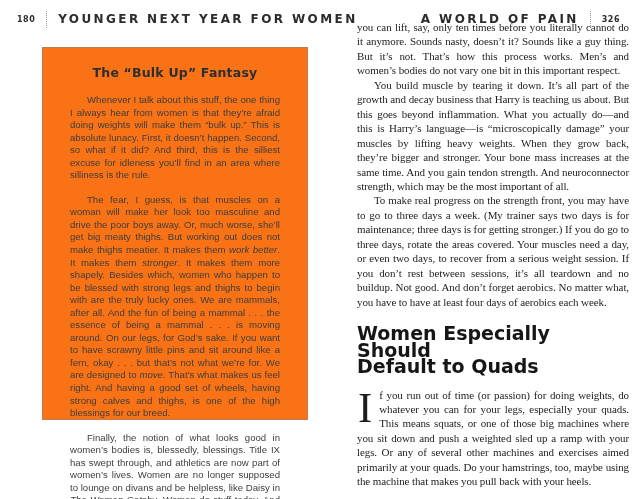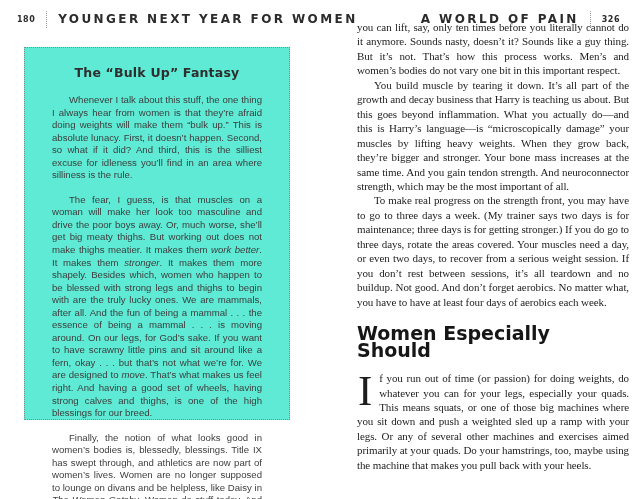--- a/index.html
+++ b/index.html
@@ -17,23 +17,23 @@
   }
   .head-divider{
     width:0;height:17px;border-left:1px dotted #9a9a9a;margin:0 11px;
   }
   .head-title{
     font-family:"DejaVu Sans",sans-serif;font-weight:700;font-size:12px;
     letter-spacing:2.4px;color:#2c2c2c;white-space:nowrap;
   }
   
   .sidebar-box{
-    position:absolute;left:24px;top:47px;width:266px;height:373px;
+    position:absolute;left:42px;top:47px;width:266px;height:373px;
     box-sizing:border-box;border:1px dotted #878787;
-    padding:15px 15px 0 15px;background:#5eead4;
+    padding:15px 15px 0 15px;background:#f97316;
   }
   .sidebar-title{
     text-align:center;font-family:"DejaVu Sans",sans-serif;font-weight:700;
     font-size:12.5px;letter-spacing:.2px;color:#2e2e2e;margin:2px 0 14px 0;
   }
   .sidebar-box p{
     margin:12px;font-size:9.6px;line-height:12.55px;text-align:justify;
     color:#3d3d3d;text-indent:17px;font-family:"Liberation Sans",sans-serif;
   }
   
@@ -77,18 +77,19 @@
   <p><span>Finally, the notion of what looks good in women’s bodies is, blessedly, blessings. Title IX has swept through, and athletics are now part of women’s lives. Women are no longer supposed to lounge on divans and be helpless, like Daisy in </span><i>The Women Gatsby</i><span>. Women do stuff today. And they look it. And those who are not idiots like what they see.</span></p>
 </div>
 
 <div class="main-col">
   <p class="no-indent"><span>you can lift, say, only ten times before you literally cannot do it anymore. Sounds nasty, doesn’t it? Sounds like a guy thing. But it’s not. That’s how this process works. Men’s and women’s bodies do not vary one bit in this important respect.</span></p>
   <p><span>You build muscle by tearing it down. It’s all part of the growth and decay business that Harry is teaching us about. But this goes beyond inflammation. What you actually do—and this is Harry’s language—is “microscopically damage” your muscles by lifting heavy weights. When they grow back, they’re bigger and stronger. Your bone mass increases at the same time. And you gain tendon strength. And neuroconnector strength, which may be the most important of all.</span></p>
   <p><span>To make real progress on the strength front, you may have to go to three days a week. (My trainer says two days is for maintenance; three days is for getting stronger.) If you do go to three days, rotate the areas covered. Your muscles need a day, or even two days, to recover from a serious weight session. If you don’t rest between sessions, it’s all teardown and no buildup. Not good. And don’t forget aerobics. No matter what, you have to have at least four days of aerobics each week.</span></p>
 
   <h2 class="section-heading">
     <span>Women Especially Should</span>
+    <span>Default to Quads</span>
   </h2>
 
   <p class="has-dropcap">
     <span class="dropcap">I</span><span><span>f you run out of time (or passion) for doing weights, do whatever you can for your legs, especially your quads. This means squats, or one of those big machines where you sit down and push a weighted sled up a ramp with your legs. Or any of several other machines and exercises aimed primarily at your quads. Do your hamstrings, too, maybe using the machine that makes you pull back with your heels.</span></span>
   </p>
 </div>
 
 </body></html>

